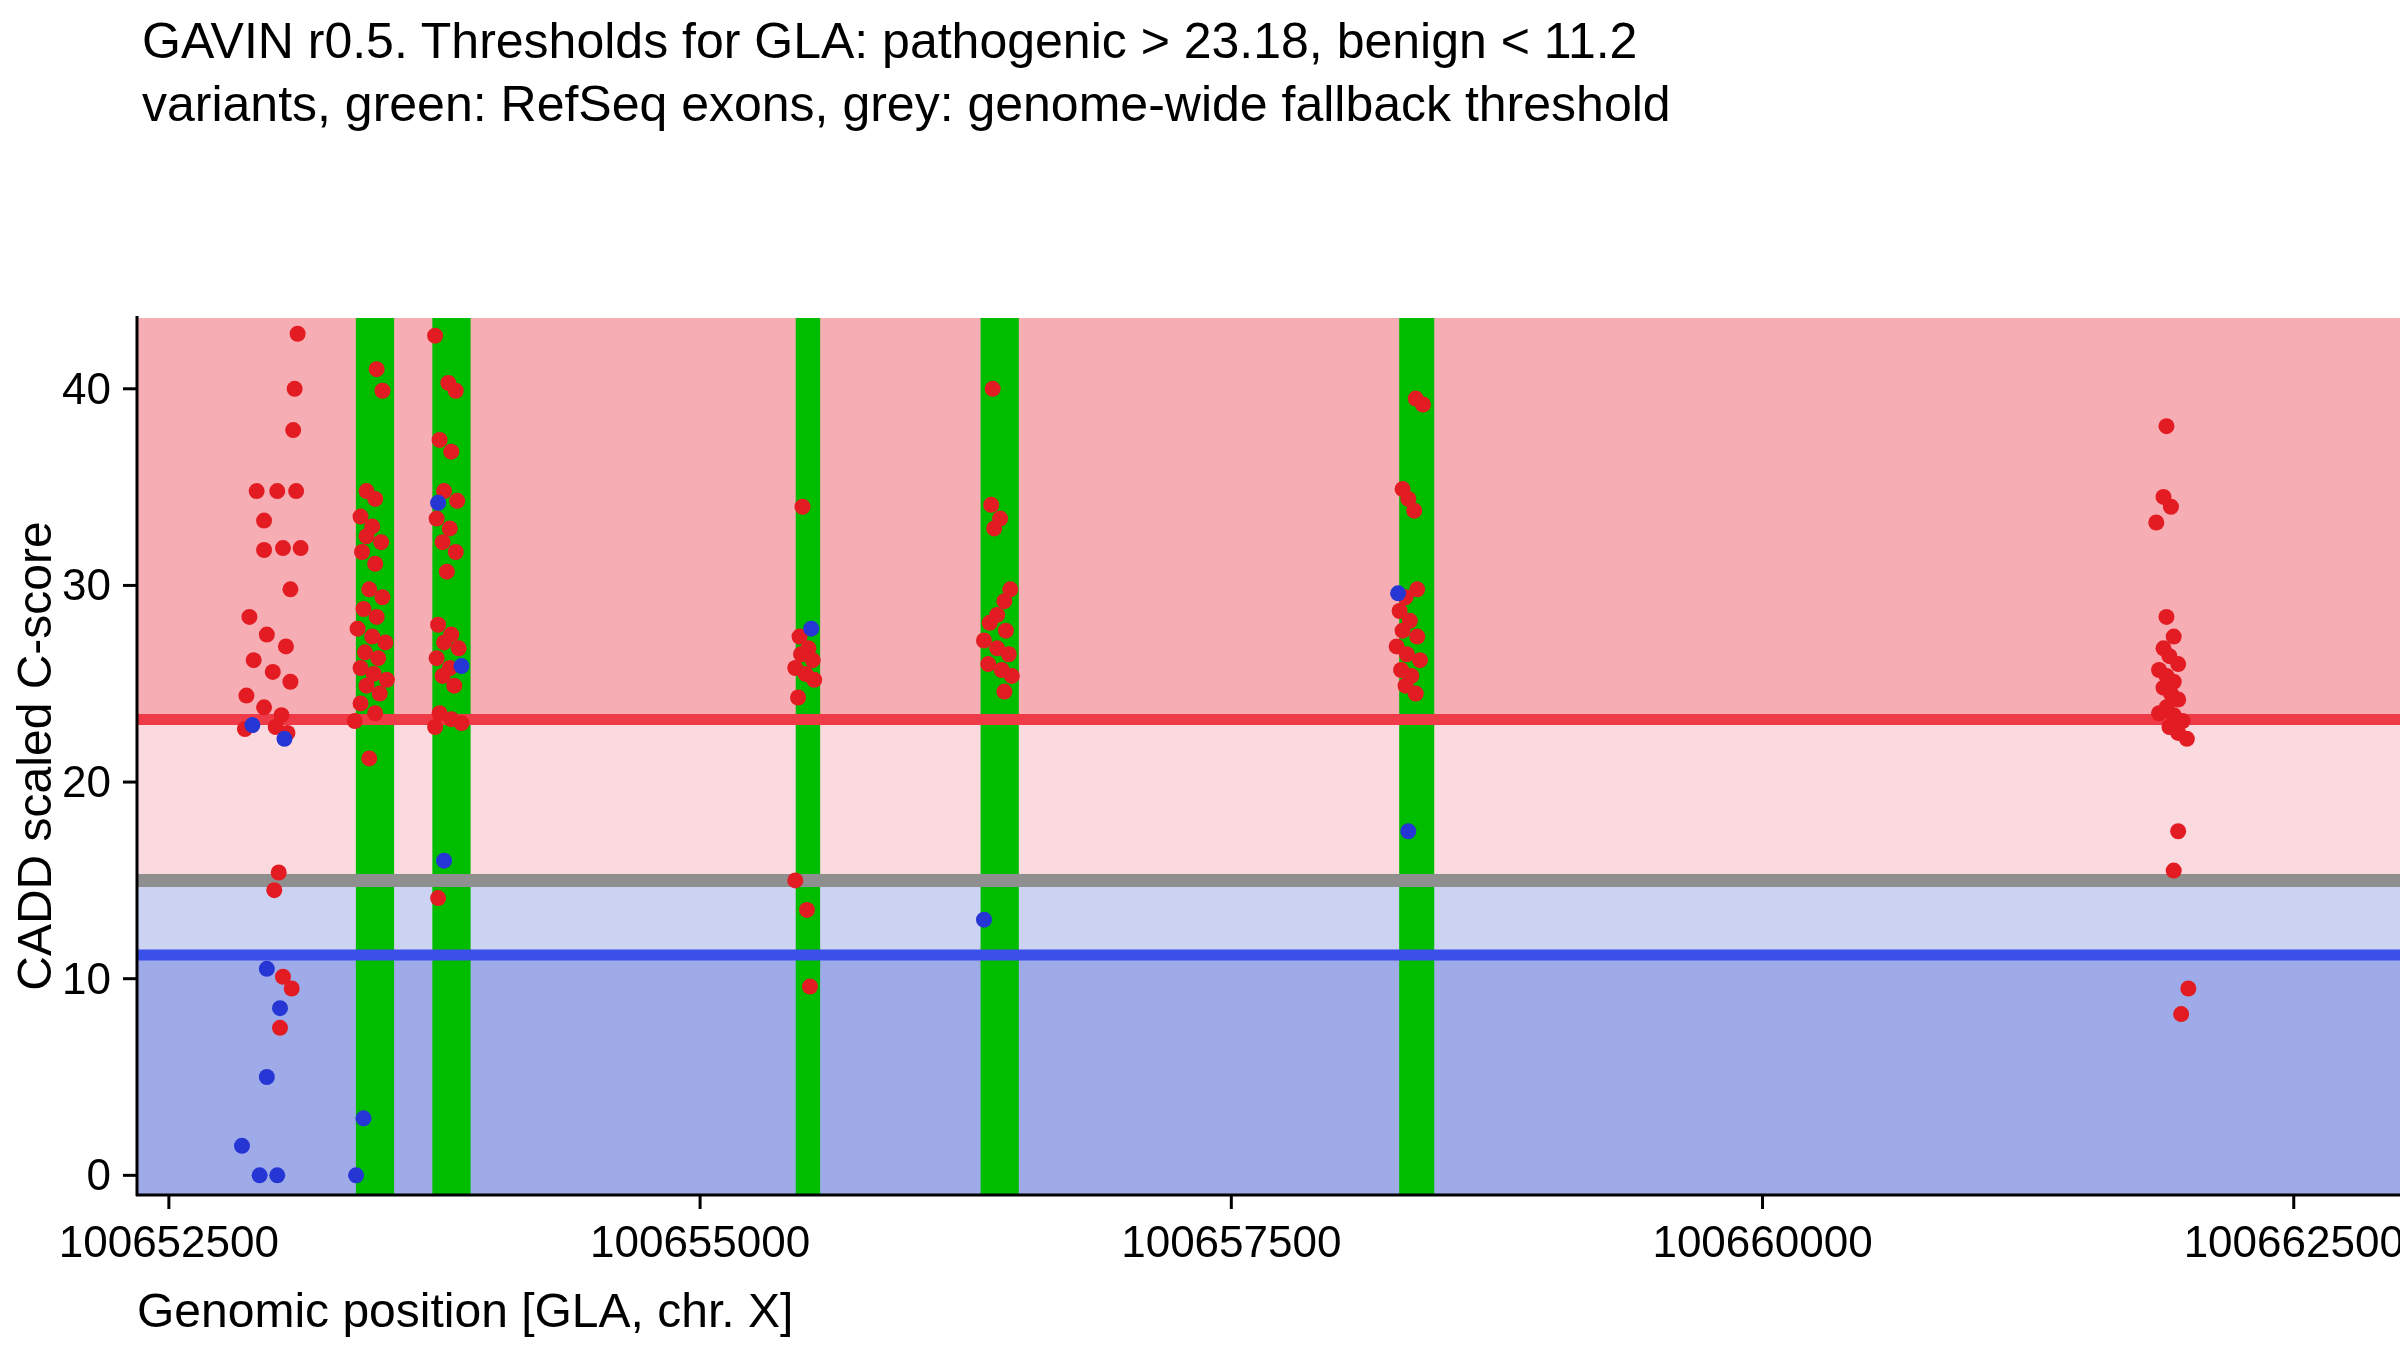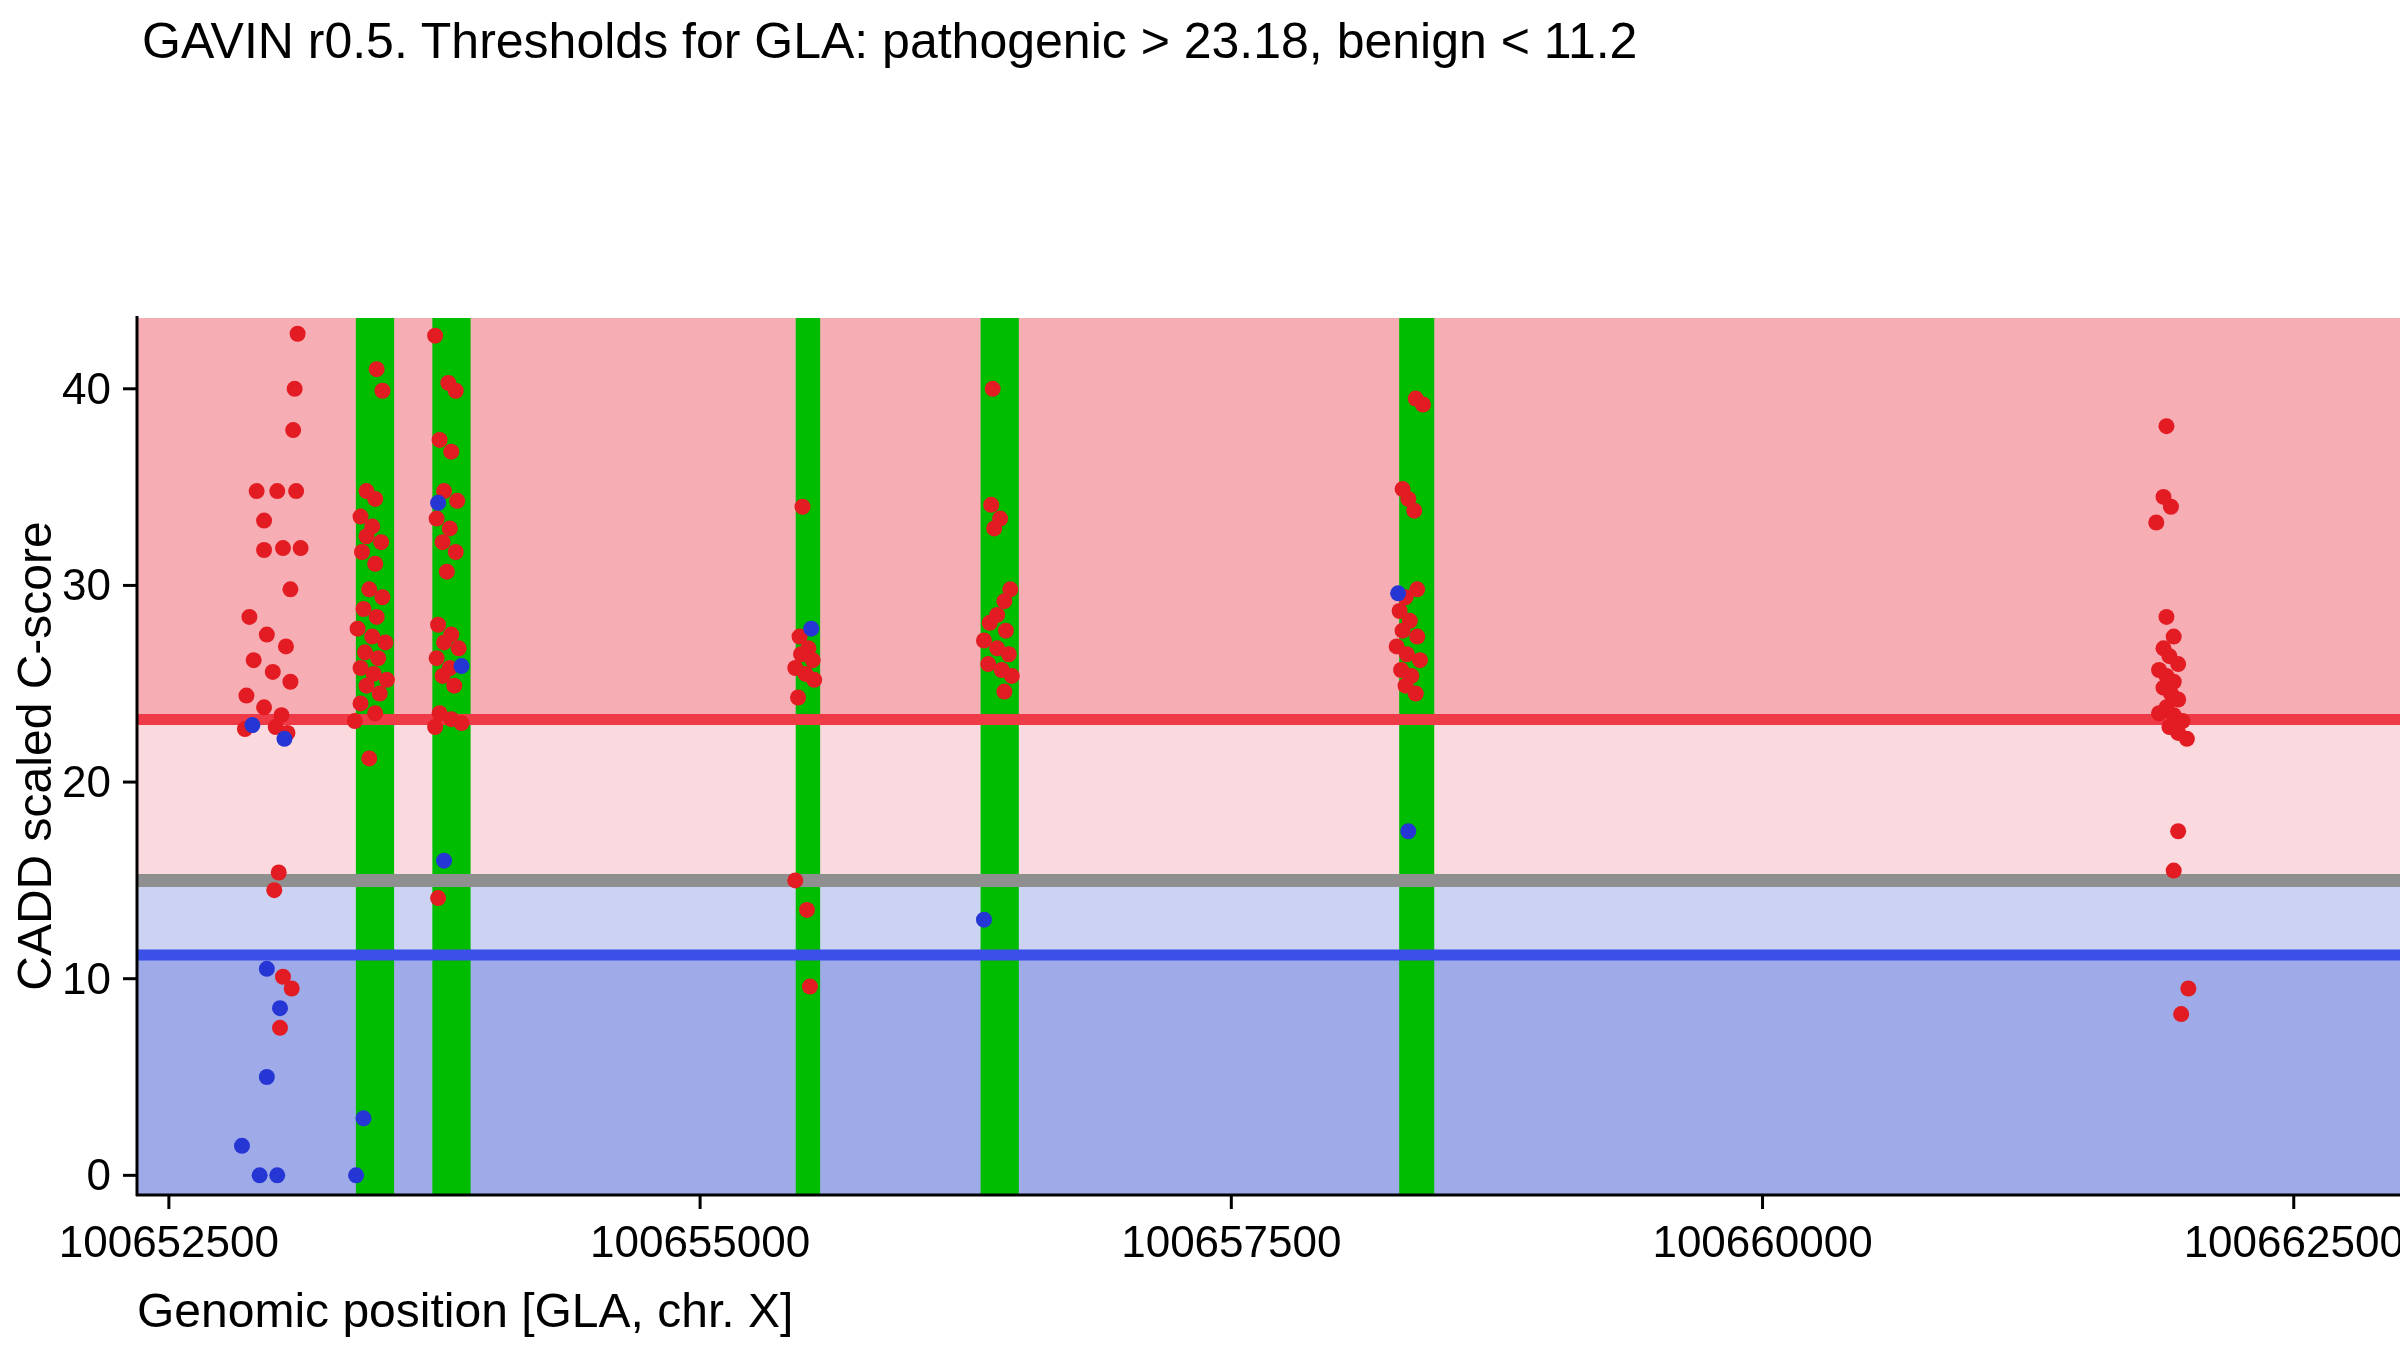--- a/index.html
+++ b/index.html
@@ -26,20 +26,21 @@
   svg.plot { position: absolute; left: 0; top: 0; }
   svg text { font-family: "Liberation Sans", sans-serif; fill: #000; }
 </style>
 </head>
 <body>
 
 <div class="page">
 
   <div class="title-block">
     <div class="title-line">GAVIN r0.5. Thresholds for GLA: pathogenic &gt; 23.18, benign &lt; 11.2</div>
+    <div class="title-line">variants, green: RefSeq exons, grey: genome-wide fallback threshold</div>
   </div>
 
   <svg class="plot" width="2400" height="1350">
       <rect x="137" y="318" width="2263" height="401.53228699551573" fill="#f6aeb4"></rect>
       <rect x="137" y="719.5322869955157" width="2263" height="160.84887892376673" fill="#fbdadf"></rect>
       <rect x="137" y="880.3811659192825" width="2263" height="74.7219730941705" fill="#ccd3f2"></rect>
       <rect x="137" y="955.103139013453" width="2263" height="239.89686098654704" fill="#9fabe9"></rect>
       <rect x="355.8629107981221" y="318" width="38.247887323943644" height="877" fill="#00bd00"></rect>
       <rect x="432.3586854460094" y="318" width="38.247887323943644" height="877" fill="#00bd00"></rect>
       <rect x="795.7136150234742" y="318" width="24.43615023474183" height="877" fill="#00bd00"></rect>

